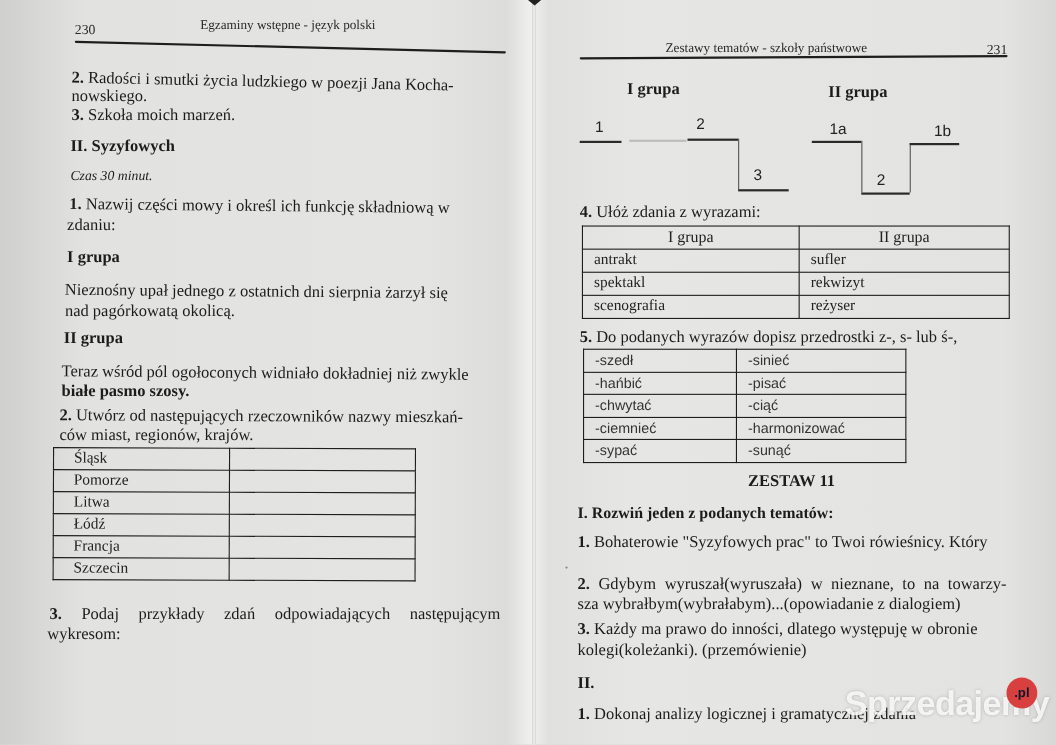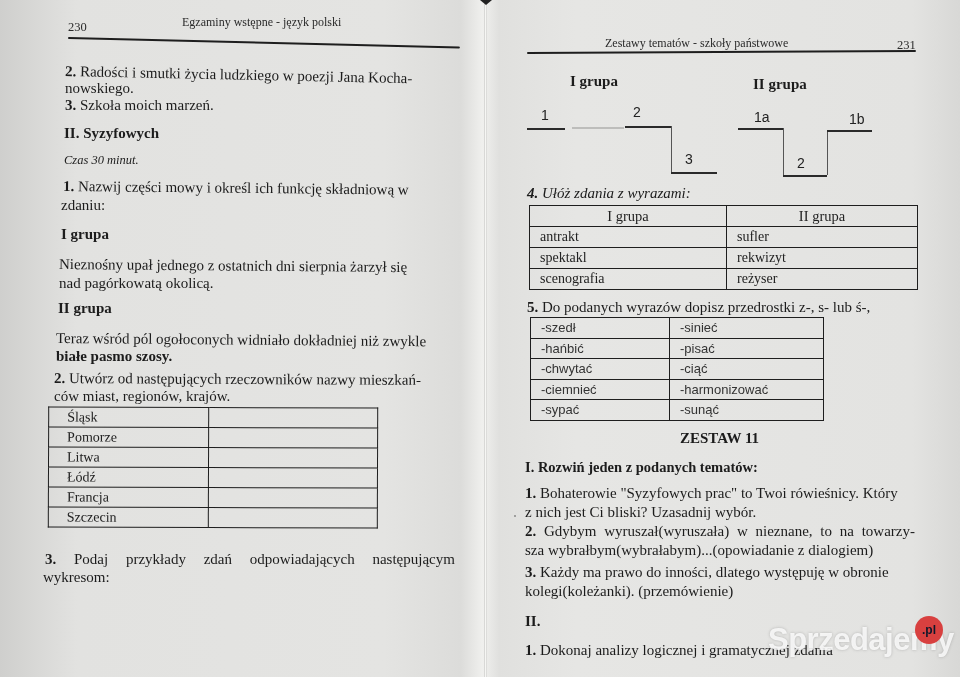--- a/index.html
+++ b/index.html
@@ -145,21 +145,21 @@
       <span class="diagram-label" style="left:267px;top:109px;">1a</span>
       <span class="diagram-label" style="left:362px;top:111px;">1b</span>
       <span class="diagram-label" style="left:310px;top:155px;">2</span>
       <div class="dl h" style="left:251px;top:128px;width:45px;"></div>
       <div class="dl v" style="left:296px;top:128px;height:47px;"></div>
       <div class="dl h" style="left:296px;top:175px;width:44px;"></div>
       <div class="dl v" style="left:340px;top:130px;height:45px;"></div>
       <div class="dl h" style="left:340px;top:130px;width:45px;"></div>
     </div>
 
-    <div class="txt" style="left:40px;top:184px;font-style:italic;">
+    <div class="txt" style="left:40px;top:184px;">
       <span class="b">4.</span>
       <span>Ułóż zdania z wyrazami:</span>
     </div>
     <table class="grid" style="left:42px;top:205px;width:389px;">
       <tbody>
         <tr>
           <td class="hd" style="width:197px;">I grupa</td>
           <td class="hd">II grupa</td>
         </tr>
         <tr>
@@ -206,21 +206,20 @@
       </tbody>
     </table>
 
     <div class="txt b" style="left:193px;top:429px;">ZESTAW 11</div>
     <div class="txt b" style="left:38px;top:458px;font-size:14.5px;">I. Rozwiń jeden z podanych tematów:</div>
 
     <div class="txt" style="left:38px;top:484px;">
       <span class="b">1.</span>
       <span>Bohaterowie "Syzyfowych prac" to Twoi rówieśnicy. Który</span>
     </div>
-    <div class="txt" style="left:38px;top:503px;">z nich jest Ci bliski? Uzasadnij wybór.</div>
     <div class="txt" style="left:38px;top:522px;word-spacing:4px;">
       <span class="b">2.</span>
       <span>Gdybym wyruszał(wyruszała) w nieznane, to na towarzy-</span>
     </div>
     <div class="txt" style="left:38px;top:541px;">sza wybrałbym(wybrałabym)...(opowiadanie z dialogiem)</div>
     <div class="txt" style="left:38px;top:563px;">
       <span class="b">3.</span>
       <span>Każdy ma prawo do inności, dlatego występuję w obronie</span>
     </div>
     <div class="txt" style="left:38px;top:582px;">kolegi(koleżanki). (przemówienie)</div>

